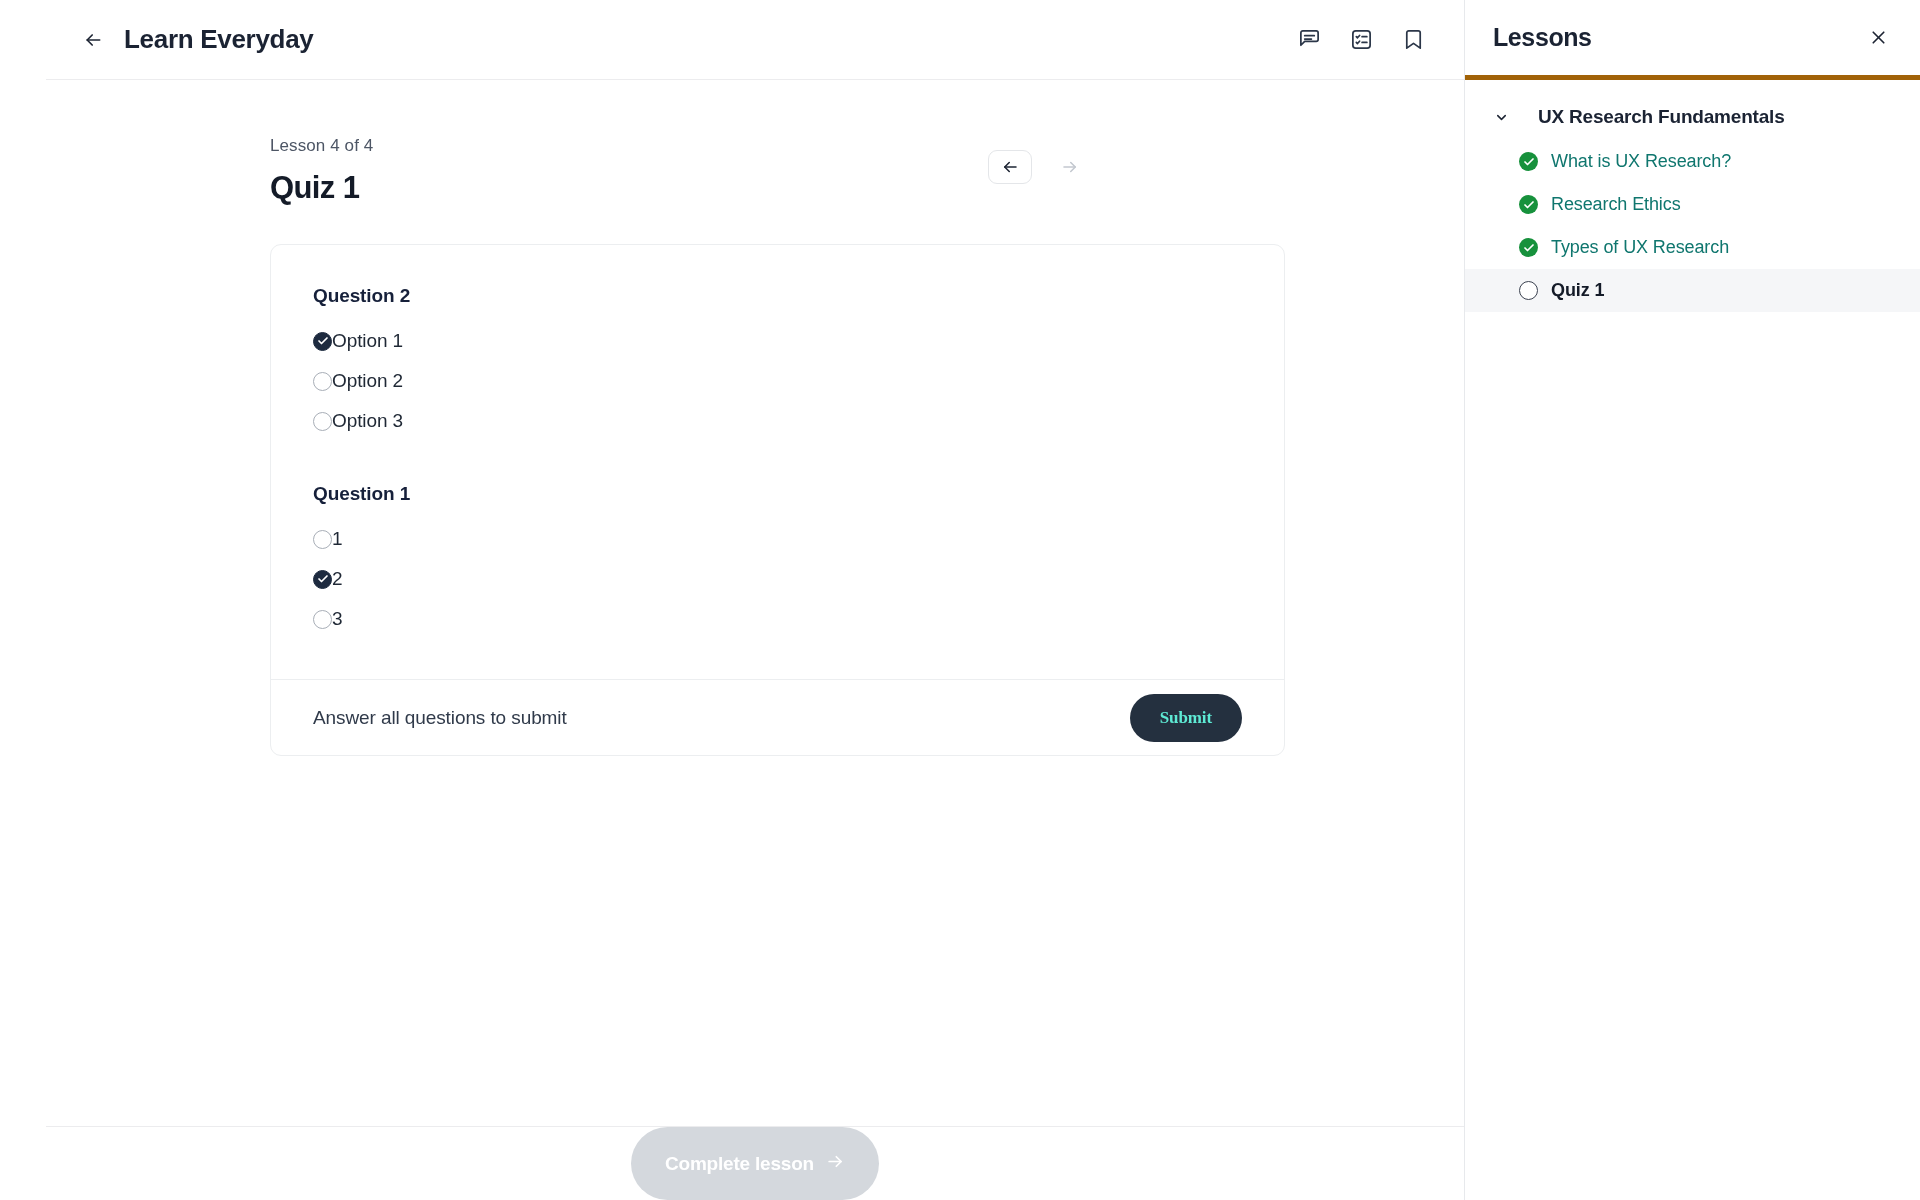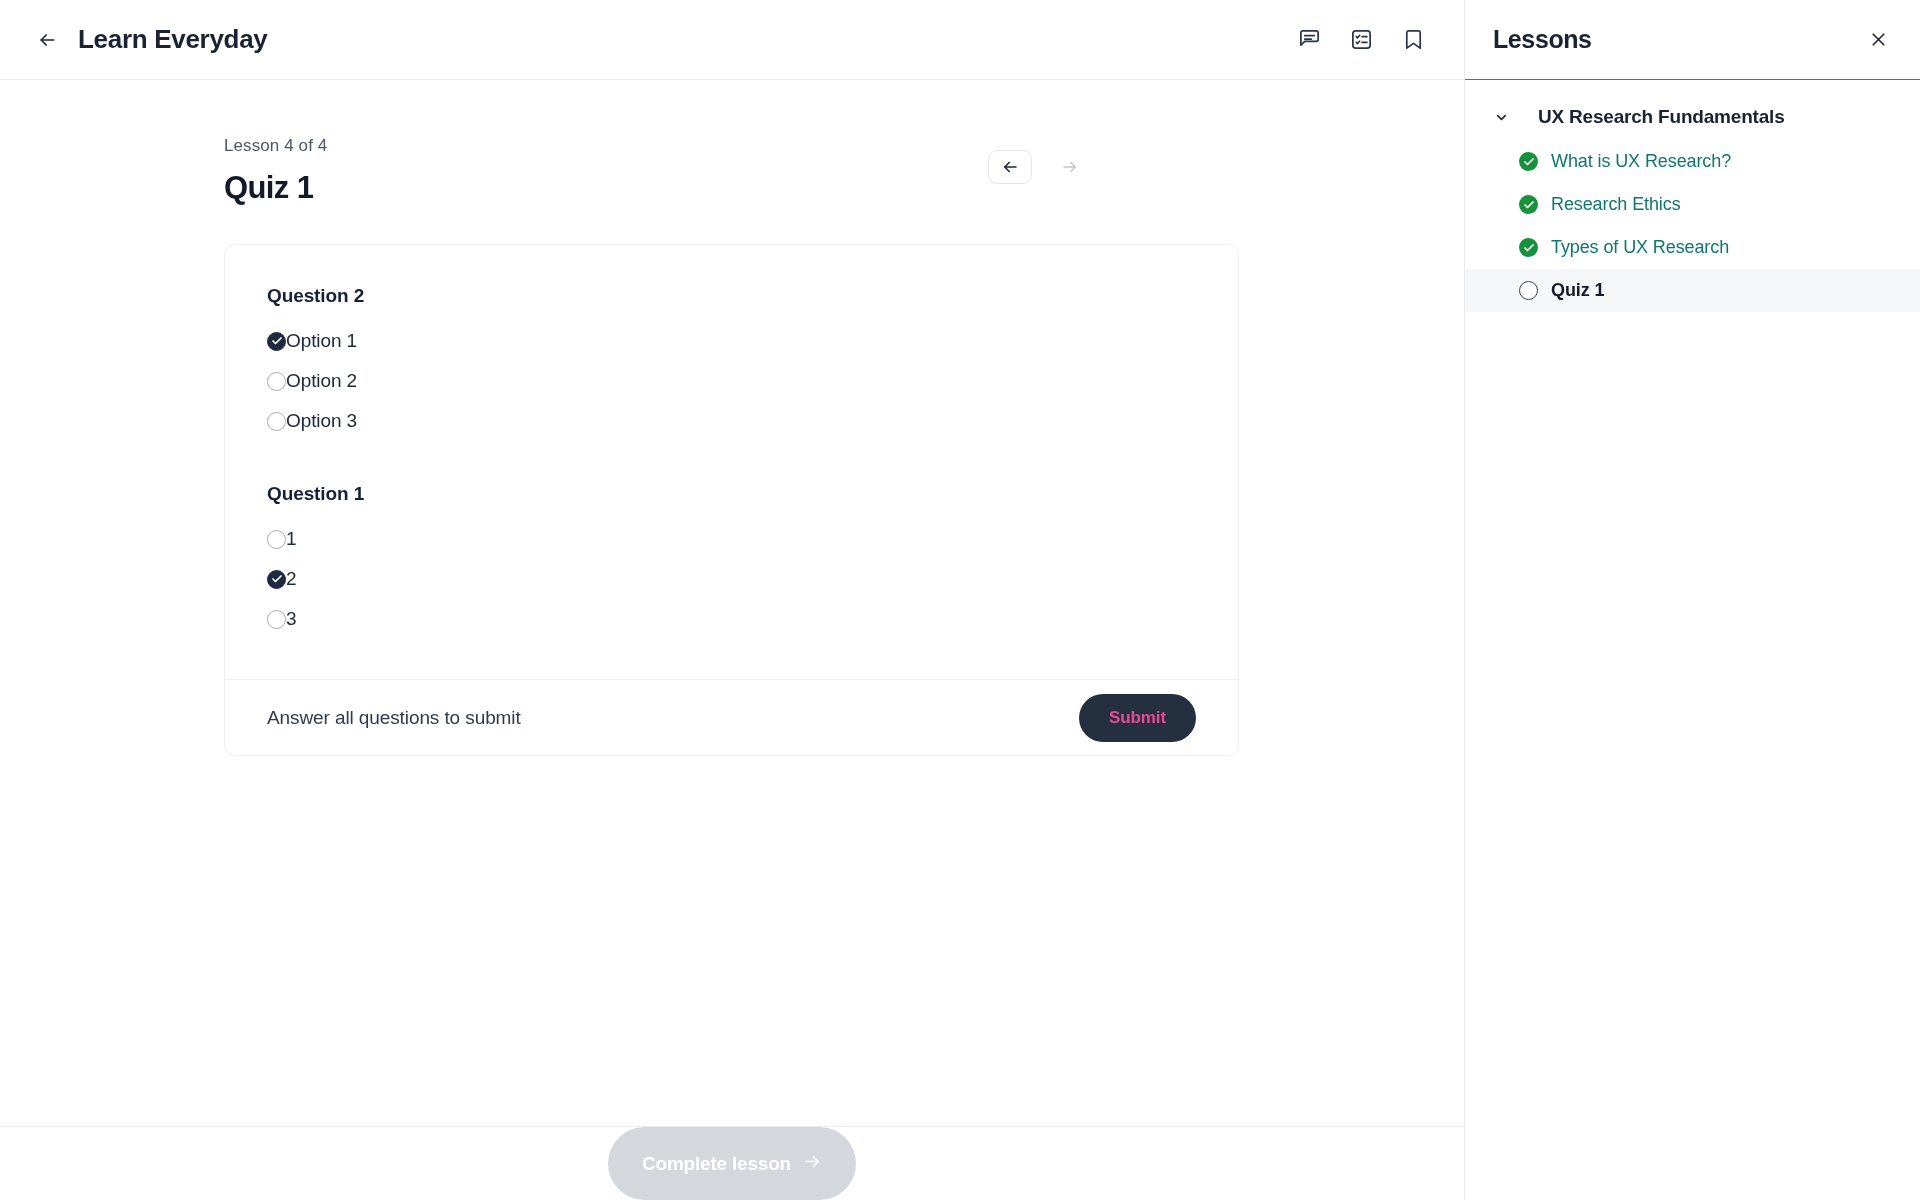--- a/index.html
+++ b/index.html
@@ -14,20 +14,21 @@
     font-family: "Liberation Sans", sans-serif;
     background: #ffffff;
     color: #1d2433;
     -webkit-font-smoothing: antialiased;
   }
 
   .app {
     display: flex;
     width: 1920px;
     height: 1200px;
+    padding-left: 46px;
   }
 
   
   .main-col {
     width: 1464px;
     height: 1200px;
     display: flex;
     flex-direction: column;
     position: relative;
     background: #fff;
@@ -211,28 +212,28 @@
   }
 
   .foot-note {
     font-size: 19px;
     color: #303a4a;
     letter-spacing: -0.1px;
   }
 
   .submit-btn {
     background: #24303f;
-    color: #ec4899;
+    color: #5eead4;
     font-size: 17px;
     font-weight: 700;
     border: none;
     border-radius: 999px;
     padding: 14px 30px;
     cursor: pointer;
-    font-family: Liberation Sans, sans-serif;
+    font-family: Liberation Serif, serif;
     letter-spacing: -0.1px;
   }
 
   
   .bottombar {
     flex: 0 0 74px;
     height: 74px;
     border-top: 1px solid #ececee;
     display: flex;
     justify-content: center;
@@ -265,21 +266,21 @@
     flex-direction: column;
   }
 
   .sidebar-head {
     height: 80px;
     flex: 0 0 80px;
     display: flex;
     align-items: center;
     justify-content: space-between;
     padding: 0 28px 0 28px;
-    border-bottom: 1px solid #a16207;
+    border-bottom: 5px solid #a16207;
     text-align: right;
   }
 
   .sidebar-title {
     font-size: 25px;
     font-weight: 700;
     letter-spacing: -0.4px;
     color: #1b2333;
   }
 

